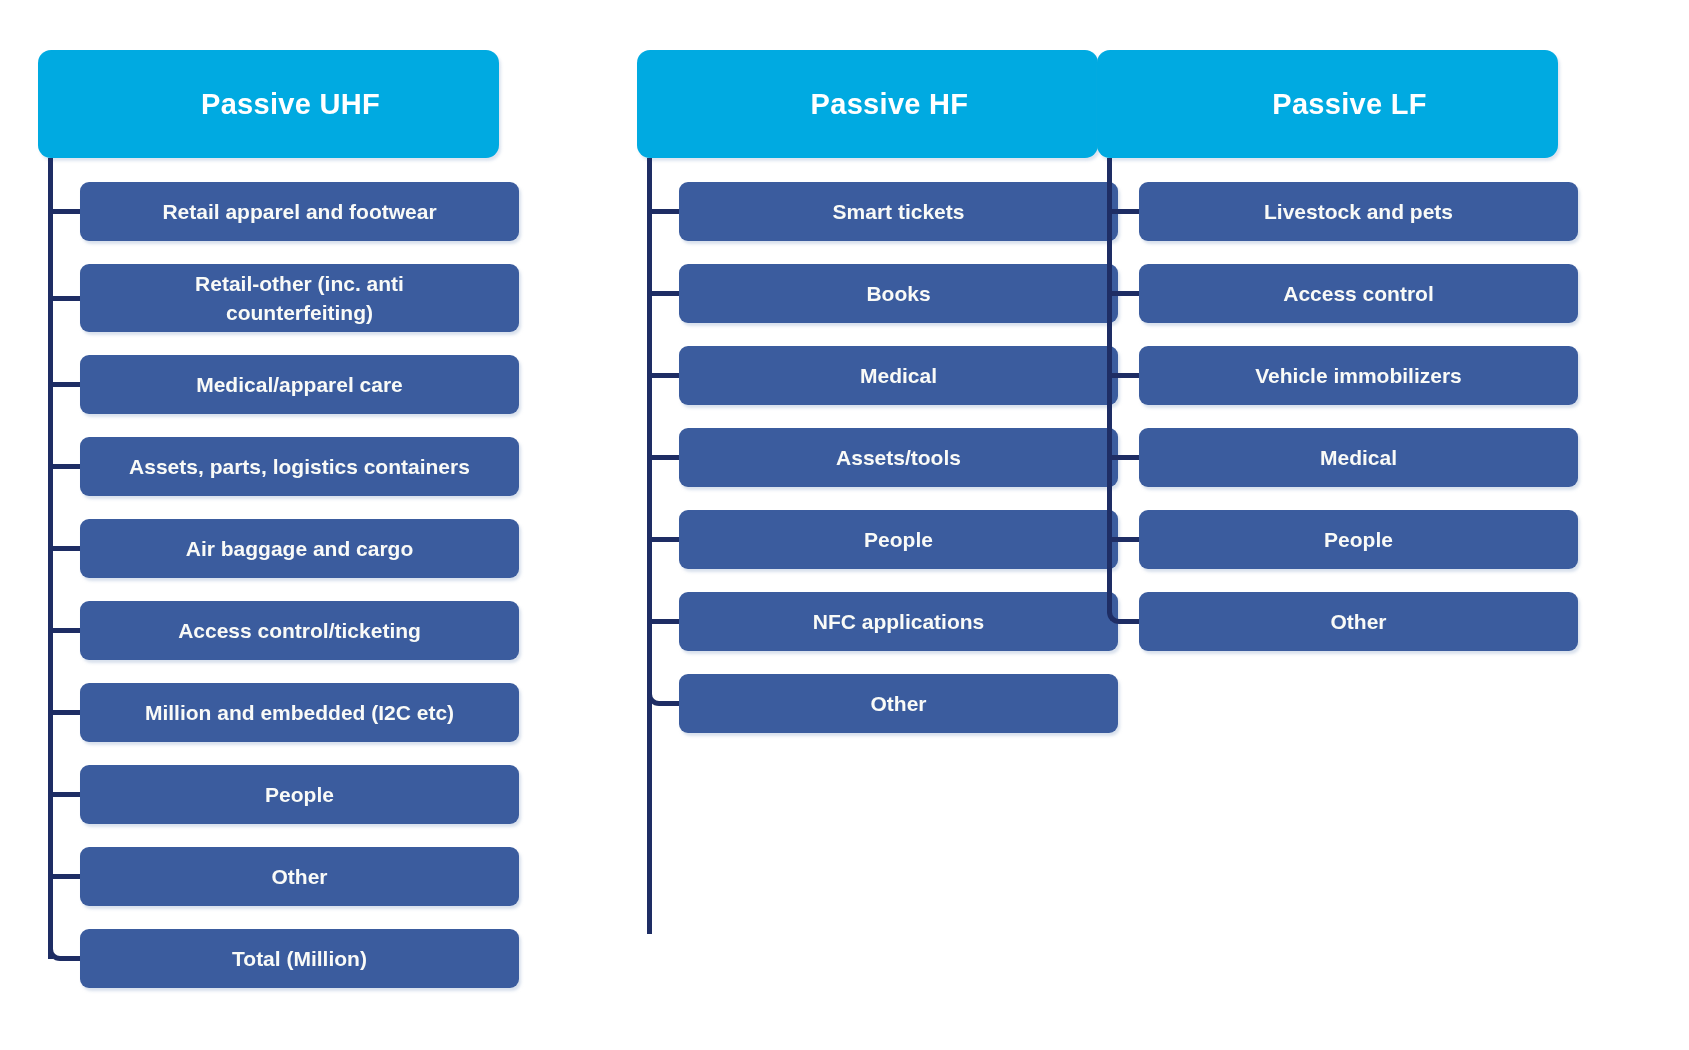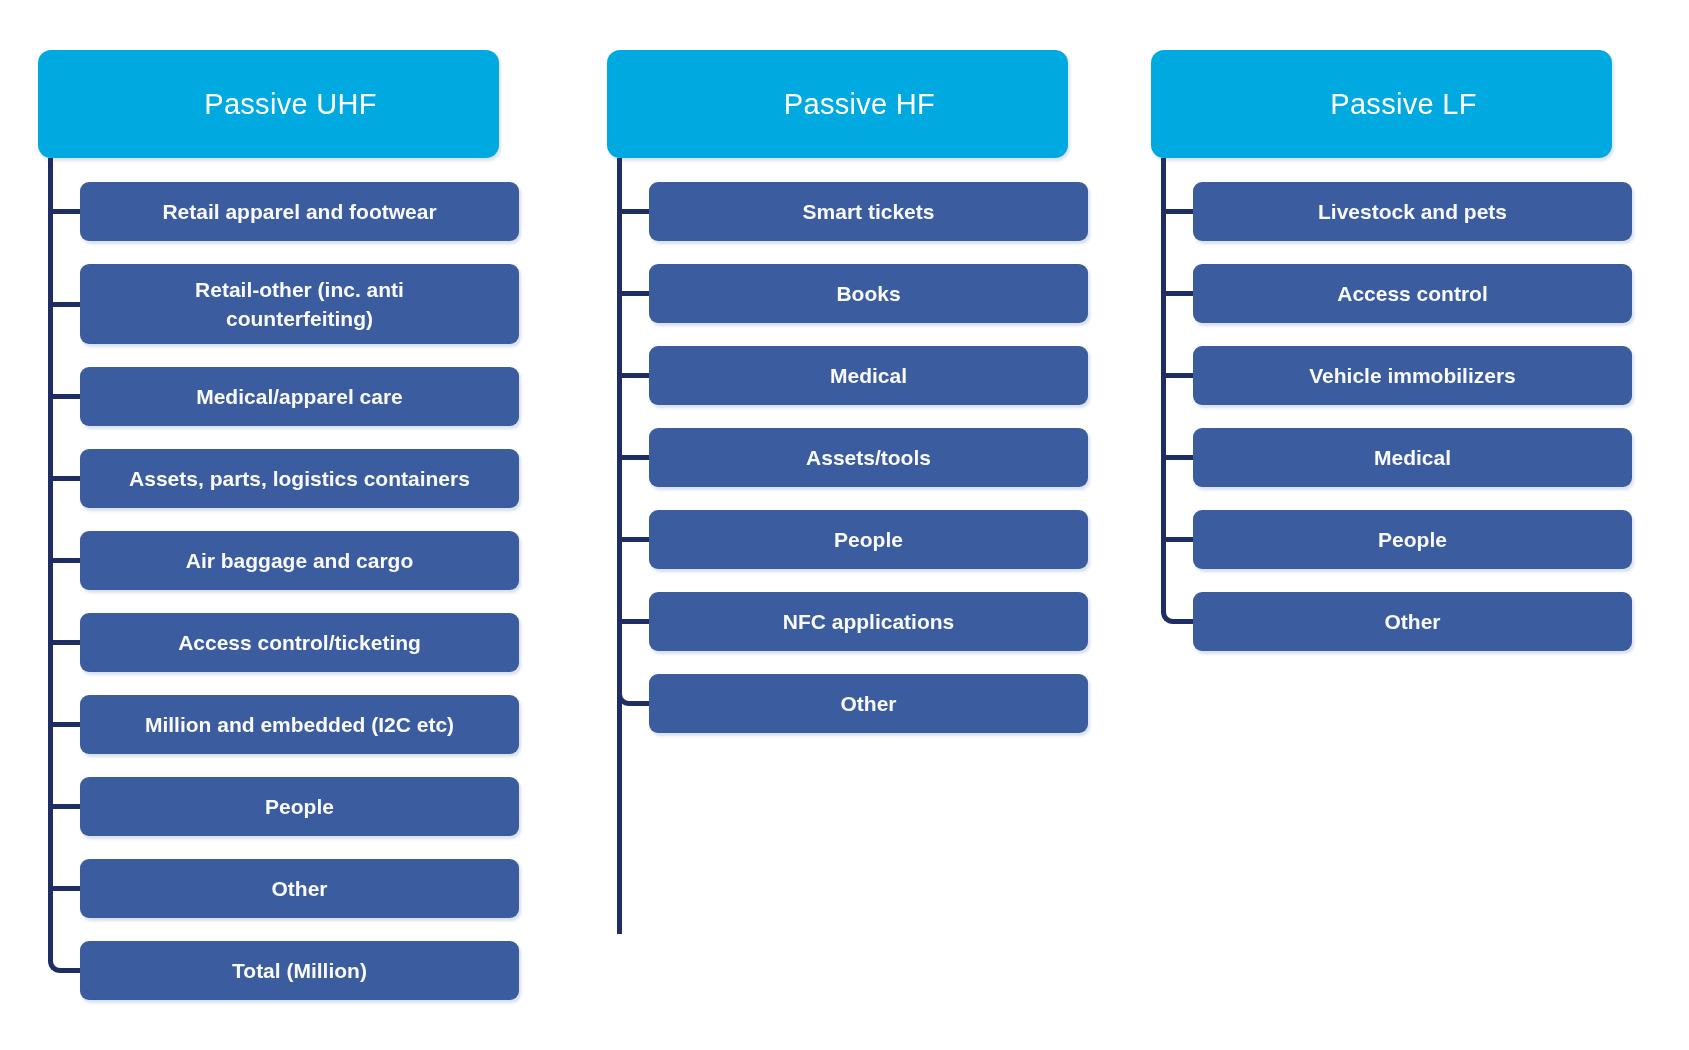--- a/index.html
+++ b/index.html
@@ -11,32 +11,32 @@
   html,body{margin:0;padding:0;background:#FFFFFF;}
   .canvas{
     position:relative;
     width:1689px;height:1050px;
     background:#FFFFFF;
     font-family:"Liberation Sans", sans-serif;
     overflow:hidden;
   }
   .column{position:absolute;top:50px;}
   .col-1{left:38px;}
-  .col-2{left:607px;}
-  .col-3{left:1151px;}
+  .col-2{left:637px;}
+  .col-3{left:1097px;}
   .header{
     width:461px;height:108px;
     background:var(--header-bg);
     border-radius:13px;
     display:flex;align-items:center;justify-content:center;
     box-shadow:2px 3px 3px rgba(180,195,220,0.45);
   }
   .header-label{
     color:var(--text);
-    font-size:29px;font-weight:400;
+    font-size:29px;font-weight:700;
     letter-spacing:0.3px;
     margin-left:44px;
   }
   .children{
     position:relative;
     margin:24px 0 0 42px;
     width:439px;
     display:flex;flex-direction:column;gap:23px;
   }
   .trunk{
@@ -44,21 +44,21 @@
     width:5px;background:var(--connector);
   }
   .node{
     position:relative;
     height:59px;
     background:var(--item-bg);
     border-radius:9px;
     display:flex;align-items:center;justify-content:center;
     box-shadow:2px 3px 3px rgba(180,195,220,0.5);
   }
-  .node.tall{height:80px;}
+  .node.tall{height:68px;}
   .node::before{
     content:'';position:absolute;left:-32px;top:calc(50% - 2.5px);
     width:32px;height:5px;background:var(--connector);
   }
   .node.last::before{
     content:'';position:absolute;left:-32px;top:calc(50% - 15.5px);
     width:27px;height:13px;background:transparent;
     border-left:5px solid var(--connector);
     border-bottom:5px solid var(--connector);
     border-bottom-left-radius:12px;

